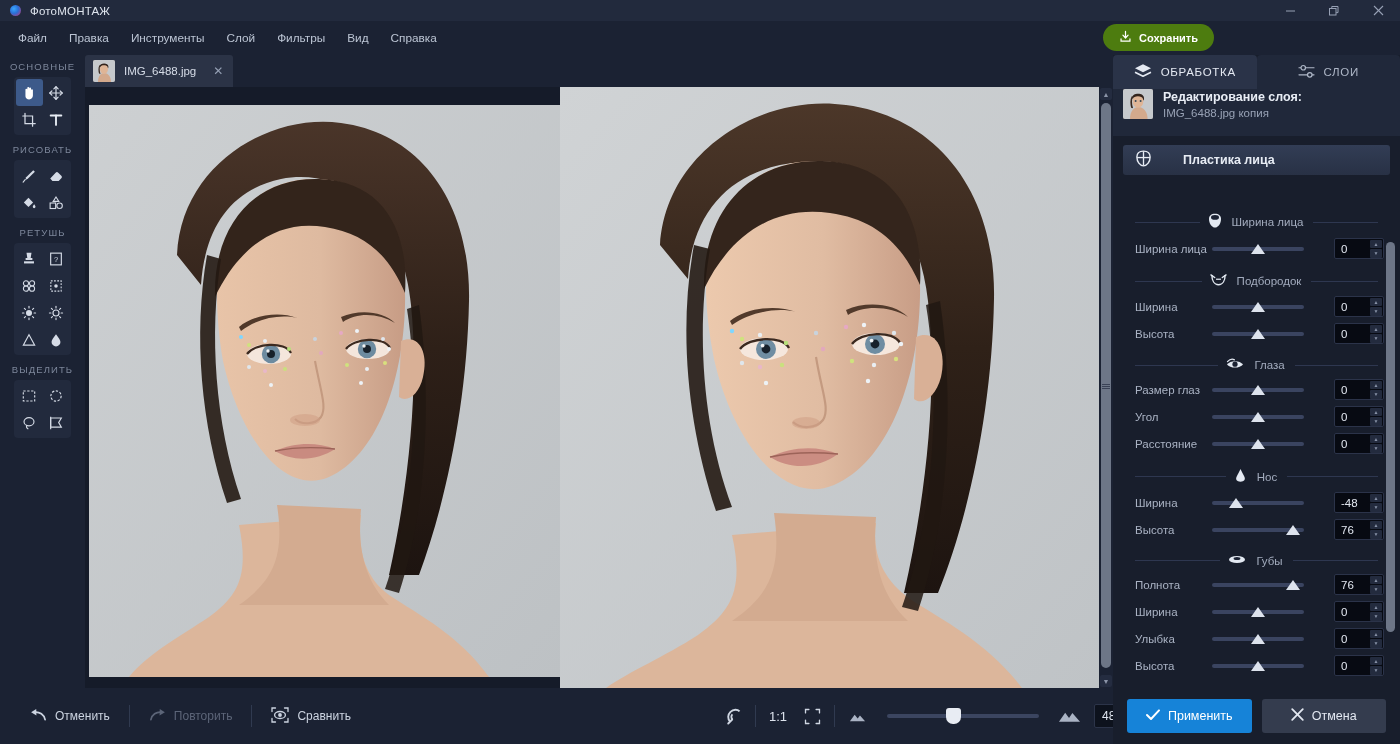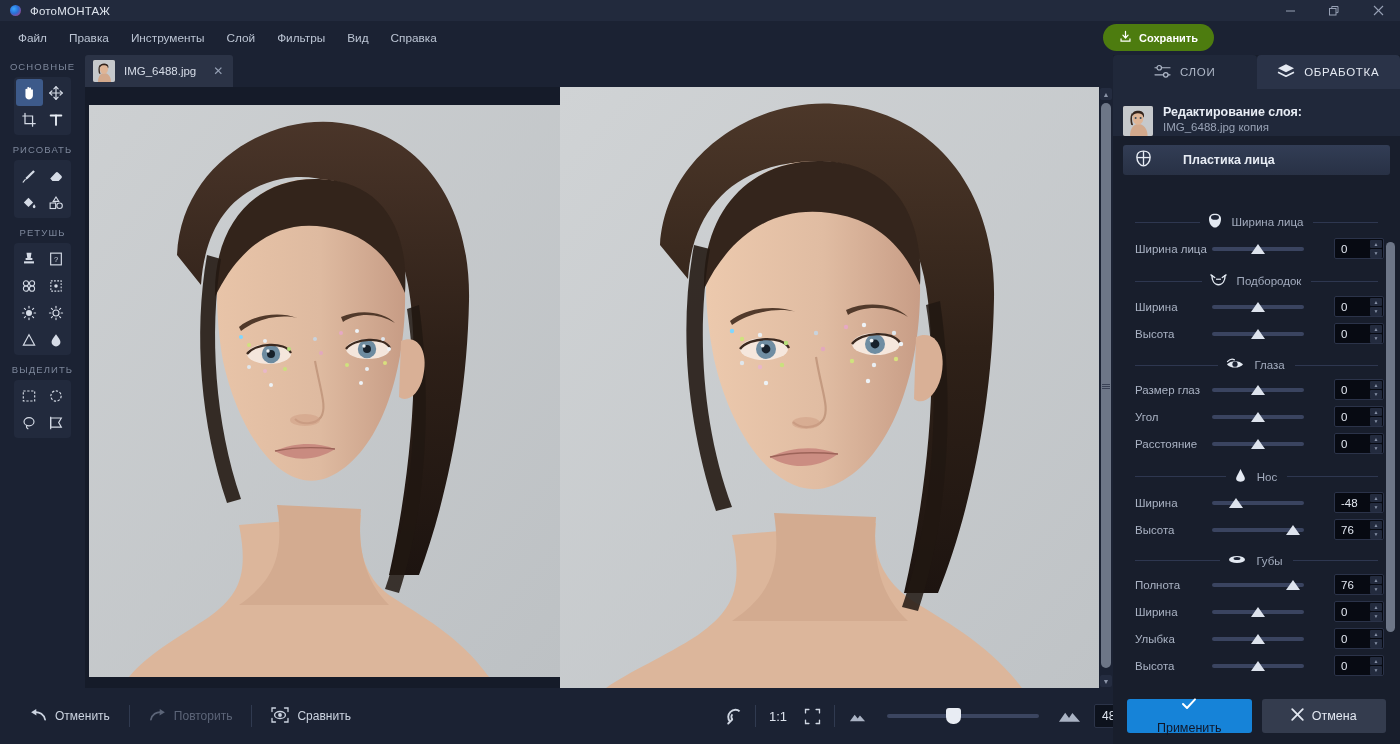--- a/index.html
+++ b/index.html
@@ -163,21 +163,21 @@
     background:#181e2c;
   }
   .panel-tabs { display:flex; height:34px; }
   .ptab {
     flex:1; display:flex; align-items:center; justify-content:center; gap:9px;
     font-size:11.5px; letter-spacing:.7px; color:#aeb7c7; cursor:pointer;
     background:#20283a; border-radius:4px 4px 0 0;
   }
   .ptab.active { background:#2a3348; color:#e4e9f2; }
   .layer-head {
-    height:47px; background:#20283a; display:flex; align-items:flex-end;
+    height:47px; background:#20283a; display:flex; align-items:flex-start;
     gap:10px; padding:0 10px;
   }
   .layer-thumb { width:30px;height:30px;border-radius:2px;overflow:hidden;flex:none;background:#8d7f78; }
   .layer-title { font-size:12.5px; font-weight:bold; color:#e8edf5; line-height:1.35; }
   .layer-sub { font-size:11.5px; color:#98a2b5; line-height:1.35; }
 
   .section-head {
     margin:9px 10px 0 10px; height:30px; border-radius:3px;
     background:linear-gradient(#323d55,#283145);
     display:flex; align-items:center; gap:11px; padding:0 12px; cursor:pointer;
@@ -224,21 +224,21 @@
 
   .panel-footer {
     position:absolute; left:0; bottom:0; width:287px; height:56px;
     display:flex; align-items:center; gap:10px; padding:0 14px;
   }
   .apply-btn, .cancel-btn {
     flex:1; height:34px; border:none; border-radius:3px; cursor:pointer;
     display:flex; align-items:center; justify-content:center; gap:8px;
     font-size:12.5px; font-family:"Liberation Sans", sans-serif;
   }
-  .apply-btn { background:#1683d8; color:#0f172a;flex-direction:column; }
+  .apply-btn { background:#1683d8; color:#ffffff; }
   .cancel-btn { background:#343c4e; color:#e2e7f0; }
 
   svg { overflow:visible; }
 </style>
 </head>
 <body>
 
 <div id="app">
 
   <div class="titlebar">
@@ -745,41 +745,41 @@
           <div>▲</div>
           <div>▼</div>
         </div>
       </div>
     </div>
   </div>
 
   <div class="right-panel">
 
     <div class="panel-tabs">
+      <div class="ptab active">
+        <span>
+          <svg width="18" height="16" viewBox="0 0 18 16">
+            <polygon points="9,1.2 17,5.2 9,9.2 1,5.2" fill="#e4e9f2"></polygon>
+            <polyline points="1,9.2 9,13.2 17,9.2" fill="none" stroke="#e4e9f2" stroke-width="1.6" stroke-linejoin="round"></polyline>
+          </svg>
+        </span>
+        <span>ОБРАБОТКА</span>
+      </div>
       <div class="ptab">
         <span>
           <svg width="17" height="15" viewBox="0 0 18 16">
             <g stroke="#aeb7c7" stroke-width="1.3" stroke-linecap="round">
               <line x1="1" y1="4" x2="17" y2="4"></line>
                 <line x1="1" y1="11.5" x2="17" y2="11.5"></line>
             </g>
             <circle cx="5.5" cy="4" r="2.4" fill="#20283a" stroke="#aeb7c7" stroke-width="1.3"></circle>
             <circle cx="12.5" cy="11.5" r="2.4" fill="#20283a" stroke="#aeb7c7" stroke-width="1.3"></circle>
           </svg>
         </span>
         <span>СЛОИ</span>
-      </div>
-      <div class="ptab active">
-        <span>
-          <svg width="18" height="16" viewBox="0 0 18 16">
-            <polygon points="9,1.2 17,5.2 9,9.2 1,5.2" fill="#e4e9f2"></polygon>
-            <polyline points="1,9.2 9,13.2 17,9.2" fill="none" stroke="#e4e9f2" stroke-width="1.6" stroke-linejoin="round"></polyline>
-          </svg>
-        </span>
-        <span>ОБРАБОТКА</span>
       </div>
     </div>
 
     <div class="layer-head">
       <div class="layer-thumb">
         <svg width="30" height="30" viewBox="0 0 30 30">
           <rect width="30" height="30" fill="#c6c9cc"></rect>
           <path d="M7 30 c0 -8 4 -12 8.4 -12 c4.4 0 9.2 4 9.2 12 z" fill="#d3a98c"></path>
           <ellipse cx="15" cy="12" rx="5.4" ry="6.8" fill="#dfb596"></ellipse>
           <path d="M9 9 c0 -5.6 12 -5.9 12 0 c0 2.8 -.8 3.3 -1.1 .8 c-.4 -3.3 -9.5 -3.6 -10.1 .3 z" fill="#33241c"></path>

